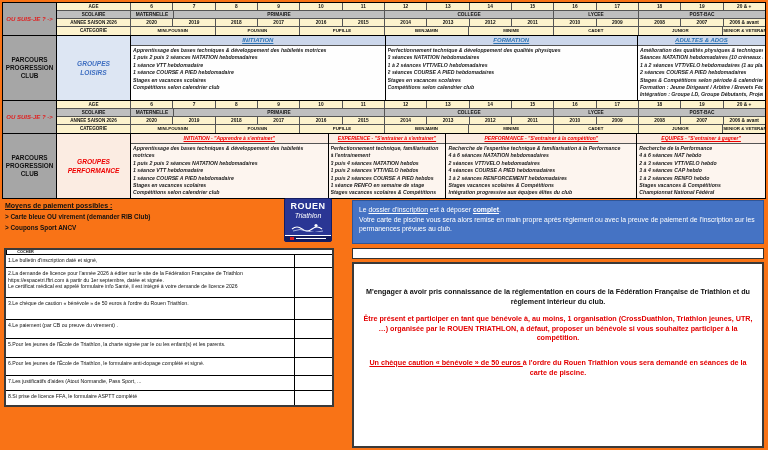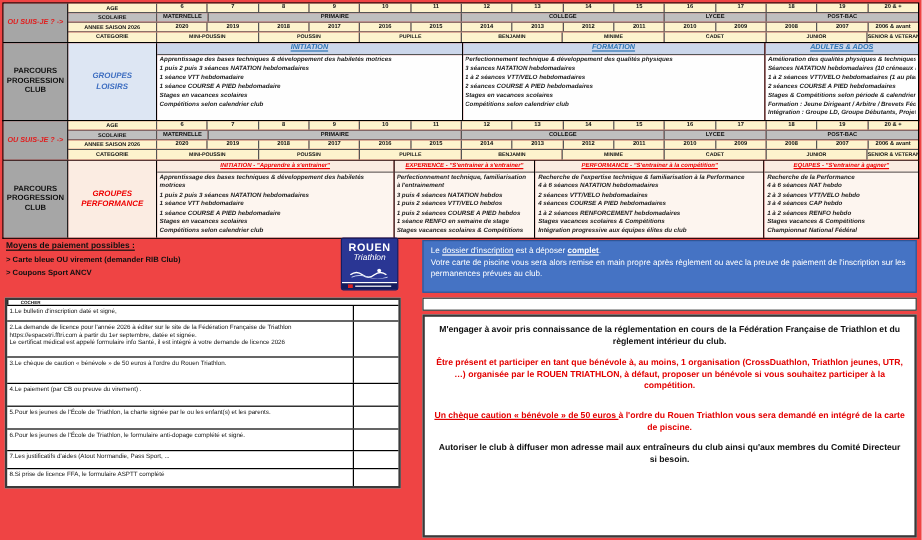--- a/index.html
+++ b/index.html
@@ -1,21 +1,21 @@
 <!DOCTYPE html>
 <html><head>
 <meta charset="utf-8">
 <style>
   * { box-sizing: border-box; margin: 0; padding: 0; }
   html,body { width:768px; height:450px; }
   body {
     font-family: "Liberation Sans", sans-serif;
     background:#fff; color:#111; position:relative; overflow:hidden;
   }
-  .sheet { position:absolute; inset:0; background:#ef4444; }
+  .sheet { position:absolute; inset:0; background:#f97316; }
 
   
   .tblwrap { position:absolute; left:2px; right:2px; }
   #t1 { top:2px; }
   #t2 { top:100px; }
   .tbl-head { display:flex; border:1px solid #000; }
   .whoCell {
     width:54px; background:#a6a6a6; color:#e02020; font-weight:bold; font-style:italic;
     font-size:6px; display:flex; align-items:center; justify-content:center;
     border-right:1px solid #000; text-align:center; white-space:pre-line;
@@ -114,21 +114,21 @@
   }
   .bluebox .u { text-decoration:underline; }
   .bluebox .ub { text-decoration:underline; font-weight:bold; }
   .spacer-row {
     position:absolute; left:352px; top:248px; width:412px; height:11px;
     background:#fff; border:1px solid #333;
   }
   .engage {
     position:absolute; left:352px; top:262px; width:412px; height:186px;
     border:2px solid #3a3a3a; background:#fff; display:flex; flex-direction:column;
-    padding:6px 8px 0; text-align:center;
+    padding:23px 8px 0; text-align:center;
   }
   .engage p { font-size:7.2px; line-height:9.6px; font-weight:bold; margin-bottom:8px; }
   .engage p.red { color:#e30000; }
   .engage p.tight { margin-bottom:15px; }
   .engage .u { text-decoration:underline; }
   .engage .fill { flex:1; }
   .sigrow { display:flex; border-top:1px solid #000; margin:0 -8px; height:16px; }
   .sig-date { width:40%; padding:2px 3px; font-size:7.4px; font-weight:bold; text-decoration:underline; text-align:left; }
   .sig-sign { flex:1; border-left:1px solid #000; padding:2px 3px; font-size:7.4px; font-weight:bold; text-decoration:underline; text-align:left; }
 </style>
@@ -462,18 +462,17 @@
   <div class="bluebox">
     <div><span>Le </span><span class="u">dossier d'inscription</span><span> est à déposer </span><span class="ub">complet</span><span>.</span></div>
     <div>Votre carte de piscine vous sera alors remise en main propre après règlement ou avec la preuve de paiement de l'inscription sur les permanences prévues au club.</div>
   </div>
 
   <div class="spacer-row"></div>
 
   <div class="engage">
     <p>M'engager à avoir pris connaissance de la réglementation en cours de la Fédération Française de Triathlon et du règlement intérieur du club.</p>
     <p class="red tight">Être présent et participer en tant que bénévole à, au moins, 1 organisation (CrossDuathlon, Triathlon jeunes, UTR, …) organisée par le ROUEN TRIATHLON, à défaut, proposer un bénévole si vous souhaitez participer à la compétition.</p>
-    <p class="red"><span class="u">Un chèque caution « bénévole » de 50 euros </span><span>à l'ordre du Rouen Triathlon vous sera demandé en intégré de la carte de piscine.</span></p>
-    <p>Autoriser le club à diffuser mon adresse mail aux entraîneurs du club ainsi qu'aux membres du Comité Directeur si besoin.</p>
+    <p class="red"><span class="u">Un chèque caution « bénévole » de 50 euros </span><span>à l'ordre du Rouen Triathlon vous sera demandé en séances de la carte de piscine.</span></p>
     <div class="fill"></div>
   </div>
 
 </div>
 
 </body></html>

